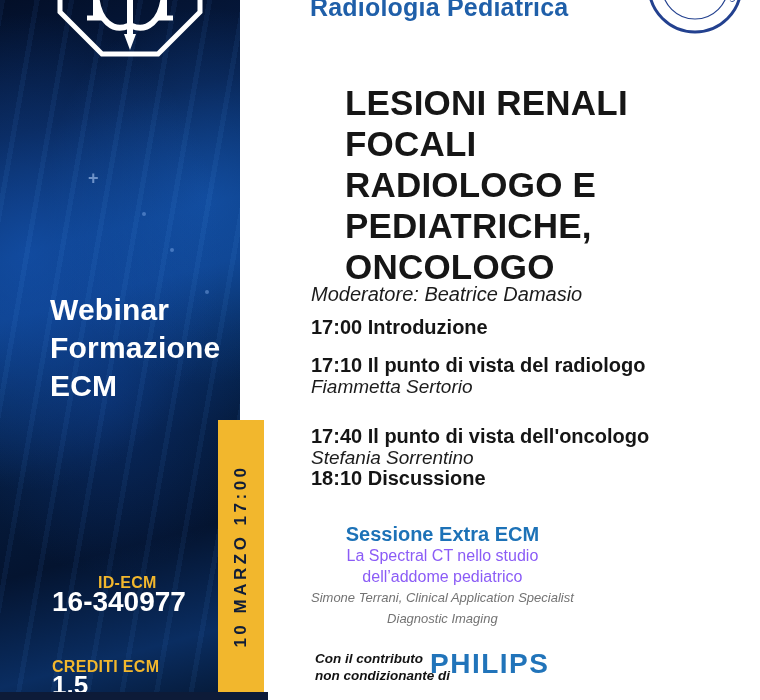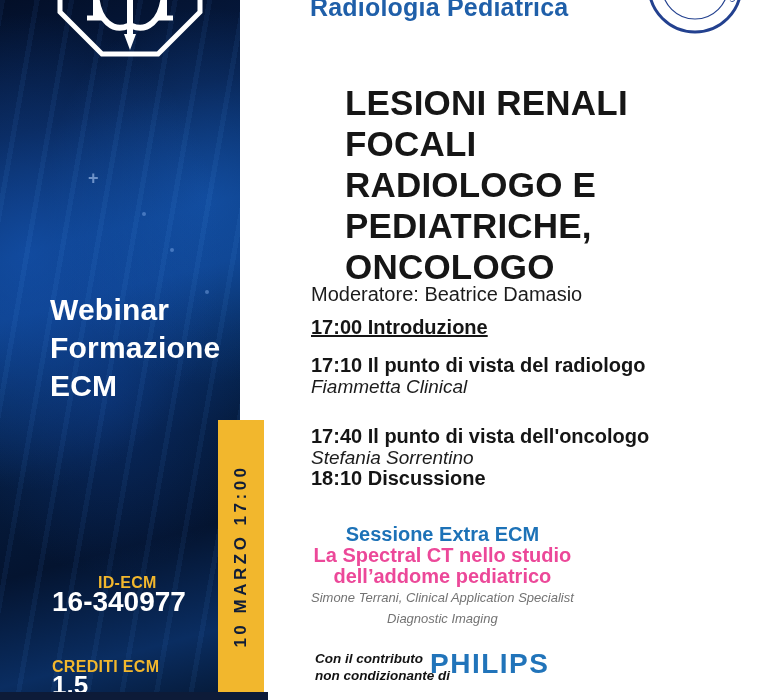--- a/index.html
+++ b/index.html
@@ -47,28 +47,28 @@
   
   .section-heading{
     position:absolute;left:310px;top:-7px;color:#1f5fa9;font-weight:700;font-size:25px;letter-spacing:.2px;
   }
   .stamp-logo{position:absolute;left:645px;top:0;}
   .main-title{
     position:absolute;left:309px;top:82px;color:#161616;font-weight:900;
     font-size:35px;line-height:41px;letter-spacing:.2px;
   }
   .main-title span{display:block;margin-left:36px;}
-  .moderator{position:absolute;left:311px;top:283px;font-size:20px;color:#1c1c1c;text-align:right;}
+  .moderator{position:absolute;left:311px;top:283px;font-style:italic;font-size:20px;color:#1c1c1c;text-align:right;}
   .sched{position:absolute;left:311px;color:#151515;}
   .sched .t{font-weight:700;font-size:20px;line-height:21px;}
   .sched .s{font-style:italic;font-size:19px;line-height:21px;color:#1c1c1c;}
-  .sched-1{top:317px;text-decoration:underline;} .sched-2{top:355px;} .sched-3{top:426px;} .sched-4{top:468px;}
+  .sched-1{top:317px;} .sched-2{top:355px;} .sched-3{top:426px;} .sched-4{top:468px;}
   .extra{position:absolute;left:311px;top:524px;text-align:center;}
   .extra .lbl{color:#1d72b7;font-weight:700;font-size:20px;line-height:21px;}
-  .extra .ttl{color:#ec4899;font-weight:700;font-size:20px;line-height:21px;}
+  .extra .ttl{color:#8b5cf6;font-weight:400;font-size:16px;line-height:21px;}
   .extra .spk{font-style:italic;font-size:13px;line-height:21px;color:#737373;}
   .sponsor-note{
     position:absolute;left:315px;top:650px;font-weight:700;font-style:italic;
     font-size:13.5px;line-height:17px;color:#121212;
   }
   .philips{
     position:absolute;left:430px;top:648px;color:#2174ba;font-weight:700;
     font-size:28px;letter-spacing:1.5px;
   }
 </style>
@@ -134,21 +134,21 @@
     <span>ONCOLOGO</span>
   </div>
 
   <div class="moderator">Moderatore: Beatrice Damasio</div>
 
   <div class="sched sched-1">
     <div class="t">17:00 Introduzione</div>
   </div>
   <div class="sched sched-2">
     <div class="t">17:10 Il punto di vista del radiologo</div>
-    <div class="s">Fiammetta Clinical</div>
+    <div class="s">Fiammetta Sertorio</div>
   </div>
   <div class="sched sched-3">
     <div class="t">17:40 Il punto di vista dell'oncologo</div>
     <div class="s">Stefania Sorrentino</div>
   </div>
   <div class="sched sched-4">
     <div class="t">18:10 Discussione</div>
   </div>
 
   <div class="extra">

